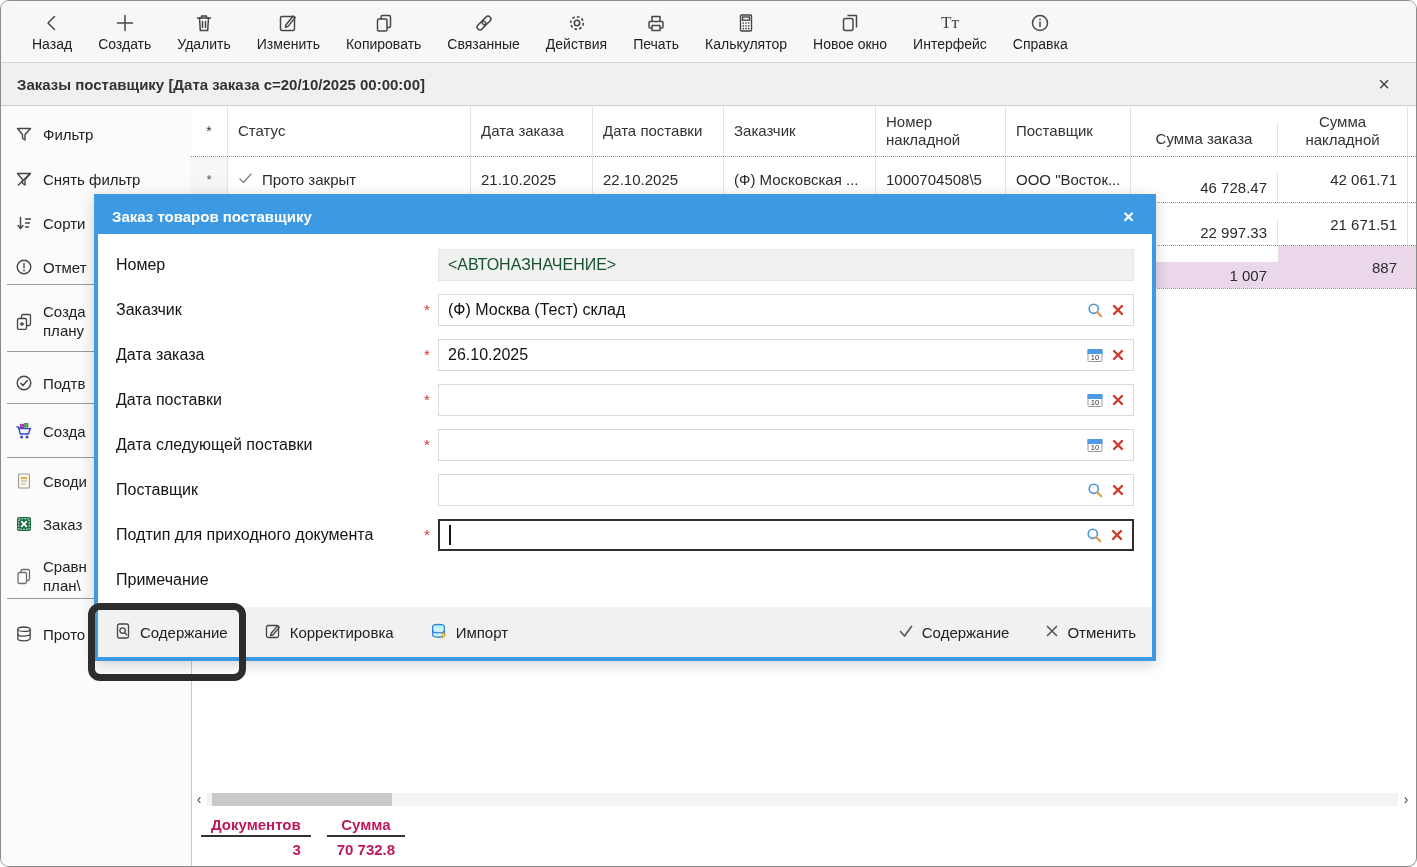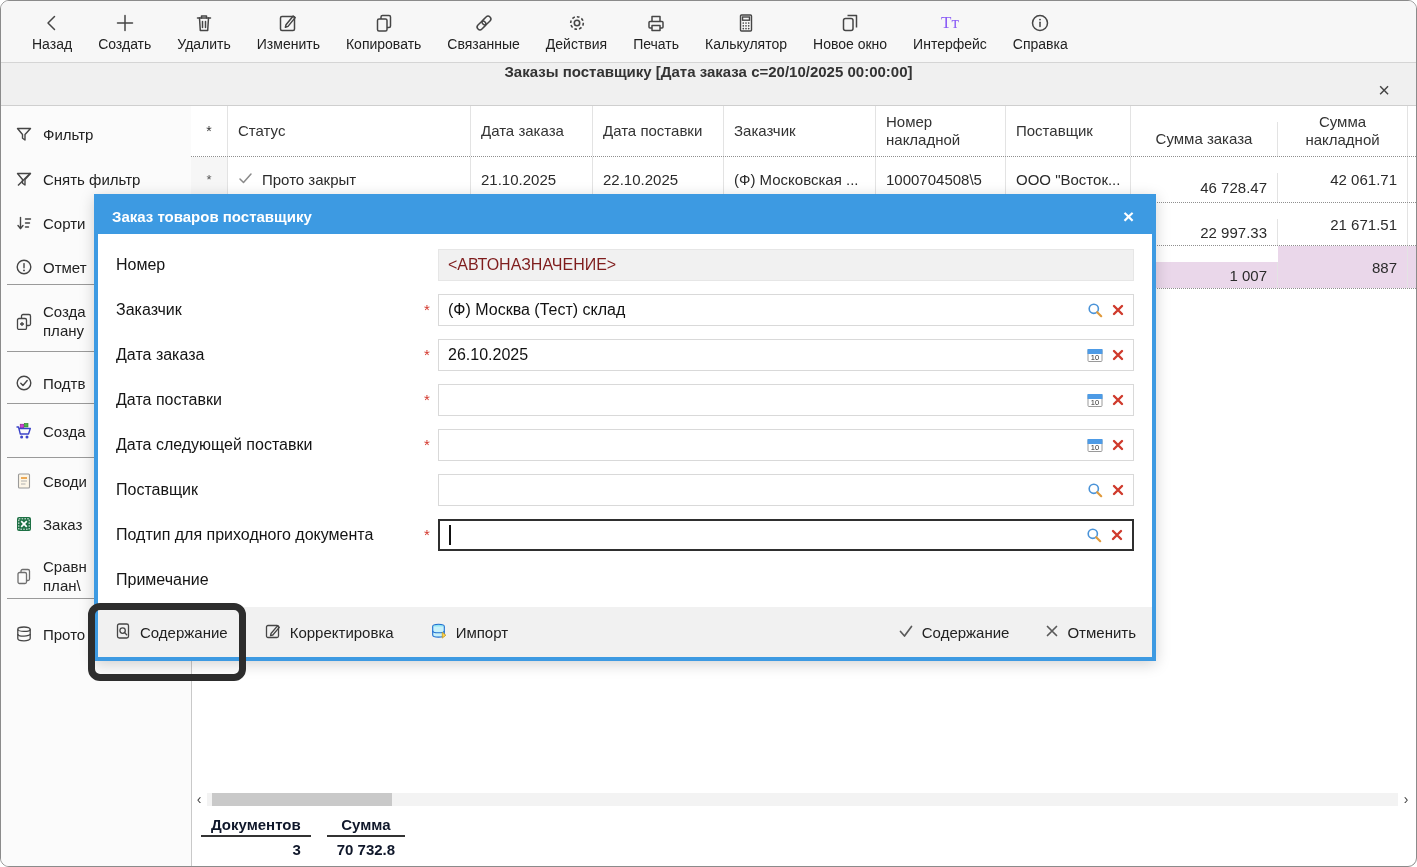--- a/index.html
+++ b/index.html
@@ -3,24 +3,24 @@
 <meta charset="utf-8">
 <style>
   html,body{margin:0;padding:0;background:#fff;font-family:"Liberation Sans",sans-serif;}
   .app{position:relative;width:1417px;height:867px;border:1px solid #8b8b8b;border-radius:9px;overflow:hidden;background:#fff;box-sizing:border-box;}
 
   
   .toolbar{position:absolute;top:0;left:0;right:0;height:62px;background:#f7f7f7;border-bottom:1px solid #d5d5d5;display:flex;align-items:center;padding-left:18px;box-sizing:border-box;}
   .titem{display:flex;flex-direction:column;align-items:center;justify-content:center;gap:2px;padding:4px 13px;cursor:pointer;}
   .titem svg{display:block;}
   .tlabel{font-size:14px;color:#222;white-space:nowrap;}
-  .tt-glyph{font-family:"Liberation Serif",serif;font-size:17px;color:#8b5cf6;height:22px;display:flex;align-items:center;}
+  .tt-glyph{font-family:"Liberation Serif",serif;font-size:17px;color:#404040;height:22px;display:flex;align-items:center;}
 
   
-  .panel-header{position:absolute;top:62px;left:0;right:0;height:43px;background:#f0f0f0;border-bottom:1px solid #cfcfcf;display:flex;align-items:center;padding:0 16px;box-sizing:border-box;flex-direction:column;}
+  .panel-header{position:absolute;top:62px;left:0;right:0;height:43px;background:#f0f0f0;border-bottom:1px solid #cfcfcf;display:flex;align-items:center;padding:0 16px;box-sizing:border-box;}
   .panel-title{font-weight:bold;font-size:15px;color:#333;}
   .panel-close{margin-left:auto;font-size:20px;color:#444;cursor:pointer;padding:0 10px;line-height:1;}
 
   
   .sidebar{position:absolute;top:105px;left:0;width:190px;bottom:0;background:#fbfbfb;border-right:1px solid #c9c9c9;z-index:1;}
   .side-item{position:absolute;left:14px;display:flex;align-items:center;gap:10px;font-size:15px;color:#222;cursor:pointer;white-space:nowrap;height:22px;}
   .side-item.two{height:38px;}
   .stack{display:flex;flex-direction:column;line-height:19px;}
   .side-div{position:absolute;left:6px;width:172px;border-top:1px solid #9a9a9a;}
   .sicon{width:18px;height:18px;flex:none;display:flex;align-items:center;justify-content:center;}
@@ -48,35 +48,35 @@
   .num{justify-content:flex-end;}
   .hc{justify-content:center;text-align:center;}
   .starcell{background:#f6f6f6;justify-content:center;color:#555;font-size:13px;}
   .thead .c0{justify-content:center;font-size:14px;}
 
   
   .hscroll{position:absolute;left:190px;right:2px;top:790px;height:16px;display:flex;align-items:center;z-index:1;}
   .scroll-arrow{width:16px;text-align:center;font-size:14px;color:#444;cursor:pointer;flex:none;user-select:none;}
   .scroll-track{flex:1;height:13px;background:#f3f3f3;position:relative;}
   .scroll-thumb{position:absolute;left:5px;top:0;width:180px;height:13px;background:#c9c9c9;cursor:grab;}
-  .summary{position:absolute;left:200px;top:813px;display:flex;gap:16px;font-size:15px;font-weight:bold;color:#0f172a;z-index:1;}
+  .summary{position:absolute;left:200px;top:813px;display:flex;gap:16px;font-size:15px;font-weight:bold;color:#be185d;z-index:1;}
   .sum-col{display:flex;flex-direction:column;}
   .sum-head{padding:2px 10px;border-bottom:2px solid #333;text-align:center;}
   .sum-val{padding:4px 10px;text-align:right;}
 
   
   .modal{position:absolute;left:93px;top:193px;width:1062px;height:467px;background:#fff;border:4px solid #3D9AE2;box-sizing:border-box;z-index:10;box-shadow:0 3px 14px rgba(0,0,0,.18);}
   .modal-header{height:36px;background:#3D9AE2;display:flex;align-items:center;padding:0 14px;color:#fff;font-weight:bold;font-size:15px;}
   .modal-close{margin-left:auto;color:#fff;font-size:19px;cursor:pointer;line-height:1;padding:0 4px;}
   .modal-body{padding:8px 18px 0 18px;}
   .frow{display:flex;align-items:center;height:45px;}
   .flabel{width:308px;font-size:16px;color:#141414;flex:none;}
   .freq{width:14px;color:#D3362B;font-size:15px;flex:none;}
   .fbox{flex:1;height:32px;border:1px solid #d9d9d9;display:flex;align-items:center;padding:0 9px;font-size:16px;color:#111;background:#fff;box-sizing:border-box;}
-  .fbox.auto{background:#f1f1f1;border-color:#e6e6e6;color:#7f1d1d;}
+  .fbox.auto{background:#f1f1f1;border-color:#e6e6e6;color:#14532d;}
   .fbox.focused{border:2px solid #2f2f2f;}
   .fbox.note{background:#fafafa;border-color:#ececec;}
   .ficons{margin-left:auto;display:flex;align-items:center;gap:9px;}
   .ficons>span{display:flex;align-items:center;cursor:pointer;}
   .caret{width:2px;height:20px;background:#111;flex:none;}
   .modal-footer{position:absolute;left:0;right:0;bottom:0;height:40px;background:#f1f1f1;display:flex;align-items:center;padding:5px 16px;gap:36px;font-size:15px;color:#222;}
   .mbtn{display:flex;align-items:center;gap:8px;cursor:pointer;white-space:nowrap;}
   .push-right{margin-left:auto;}
 
   

